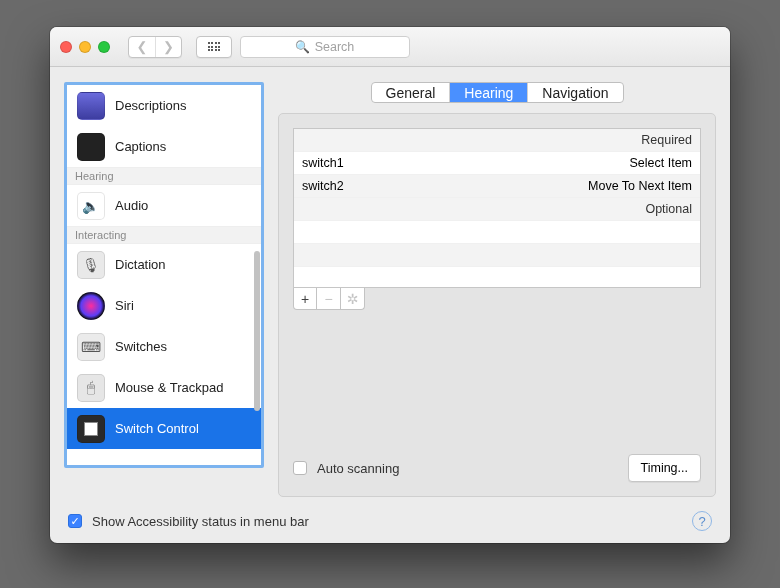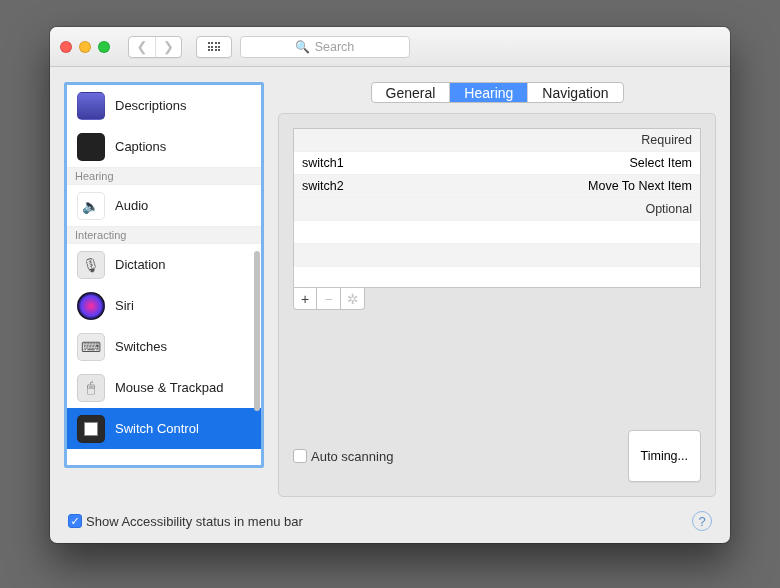--- a/index.html
+++ b/index.html
@@ -56,24 +56,24 @@
   .table { border:1px solid #c6c6c6; background:#fff; height: 160px; overflow:hidden; }
   .trow { display:flex; justify-content:space-between; padding: 3px 8px; font-size:12.5px; height:23px; align-items:center; border-bottom:1px solid #f0f0f0; }
   .trow.header { background:#f3f3f3; font-weight:500; color:#333;justify-content:flex-end; }
   .trow.alt { background:#f3f3f3; }
   .editbar { display:flex; margin-top:0; }
   .editbtn { width:24px; height:22px; border:1px solid #c3c3c3; border-top:none; background:#fff; display:flex; align-items:center; justify-content:center; color:#c4c4c4; font-size:14px; }
   .editbtn:first-child { color:#404040; border-bottom-left-radius:4px; }
   .editbtn + .editbtn { border-left:none; }
   .editbtn:last-child { border-bottom-right-radius:4px; }
   .panel-bottom { margin-top:auto; display:flex; align-items:center; justify-content:space-between; }
-  .checkbox { display:flex; align-items:center; gap:4px; font-size:13px; color:#333; }
+  .checkbox { display:flex; align-items:center; gap:10px; font-size:13px; color:#333; }
   .checkbox .box { width:14px; height:14px; border:1px solid #b8b8b8; border-radius:3px; background:#fff; display:flex; align-items:center; justify-content:center; }
   .checkbox.checked .box { background:#3b82ff; border-color:#2b6fe0; color:#fff; font-size:11px; }
-  .macbtn { background:#fff; border:1px solid #c6c6c6; border-radius:4px; padding: 18px 12px; font-size:12.5px; box-shadow:0 1px 0 rgba(0,0,0,0.05); }
+  .macbtn { background:#fff; border:1px solid #c6c6c6; border-radius:4px; padding: 6px 12px; font-size:12.5px; box-shadow:0 1px 0 rgba(0,0,0,0.05); }
   .footer { display:flex; align-items:center; padding: 6px 18px 12px 18px; gap:8px; font-size:13px; color:#333; }
   .help { margin-left:auto; width:20px; height:20px; border:1.5px solid #8fb7e6; border-radius:50%; color:#5a8ecf; font-size:13px; display:flex; align-items:center; justify-content:center; }
   
   .ic-desc { background:linear-gradient(#6b6bdc,#3d3da0); }
   .ic-cap { background:#222; }
   .ic-audio { background:#fff; }
   .ic-dict { background:#e9e9e9; }
   .ic-siri { background: radial-gradient(circle at 50% 50%, #ff2d9b, #5b3df5 55%, #0a0a0a 75%); border-radius:50%; }
   .ic-kbd { background:#ebebeb; }
   .ic-mouse { background:#e6e6e6; }

